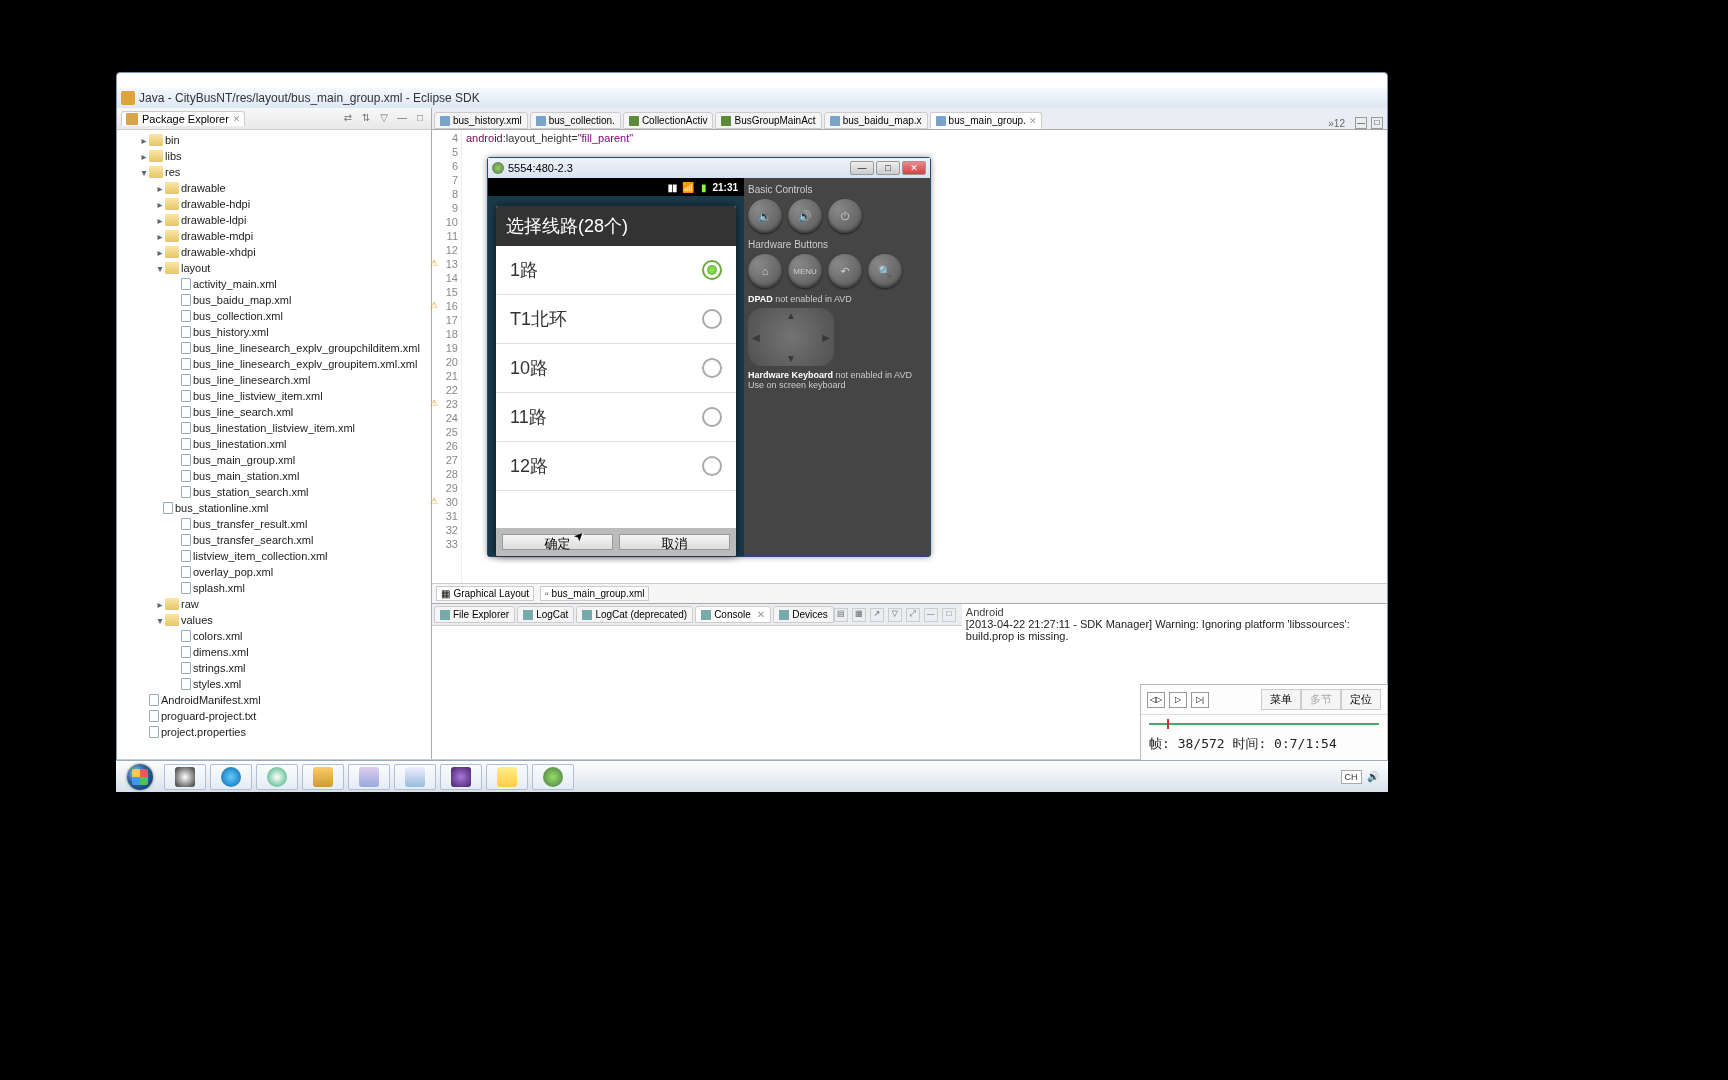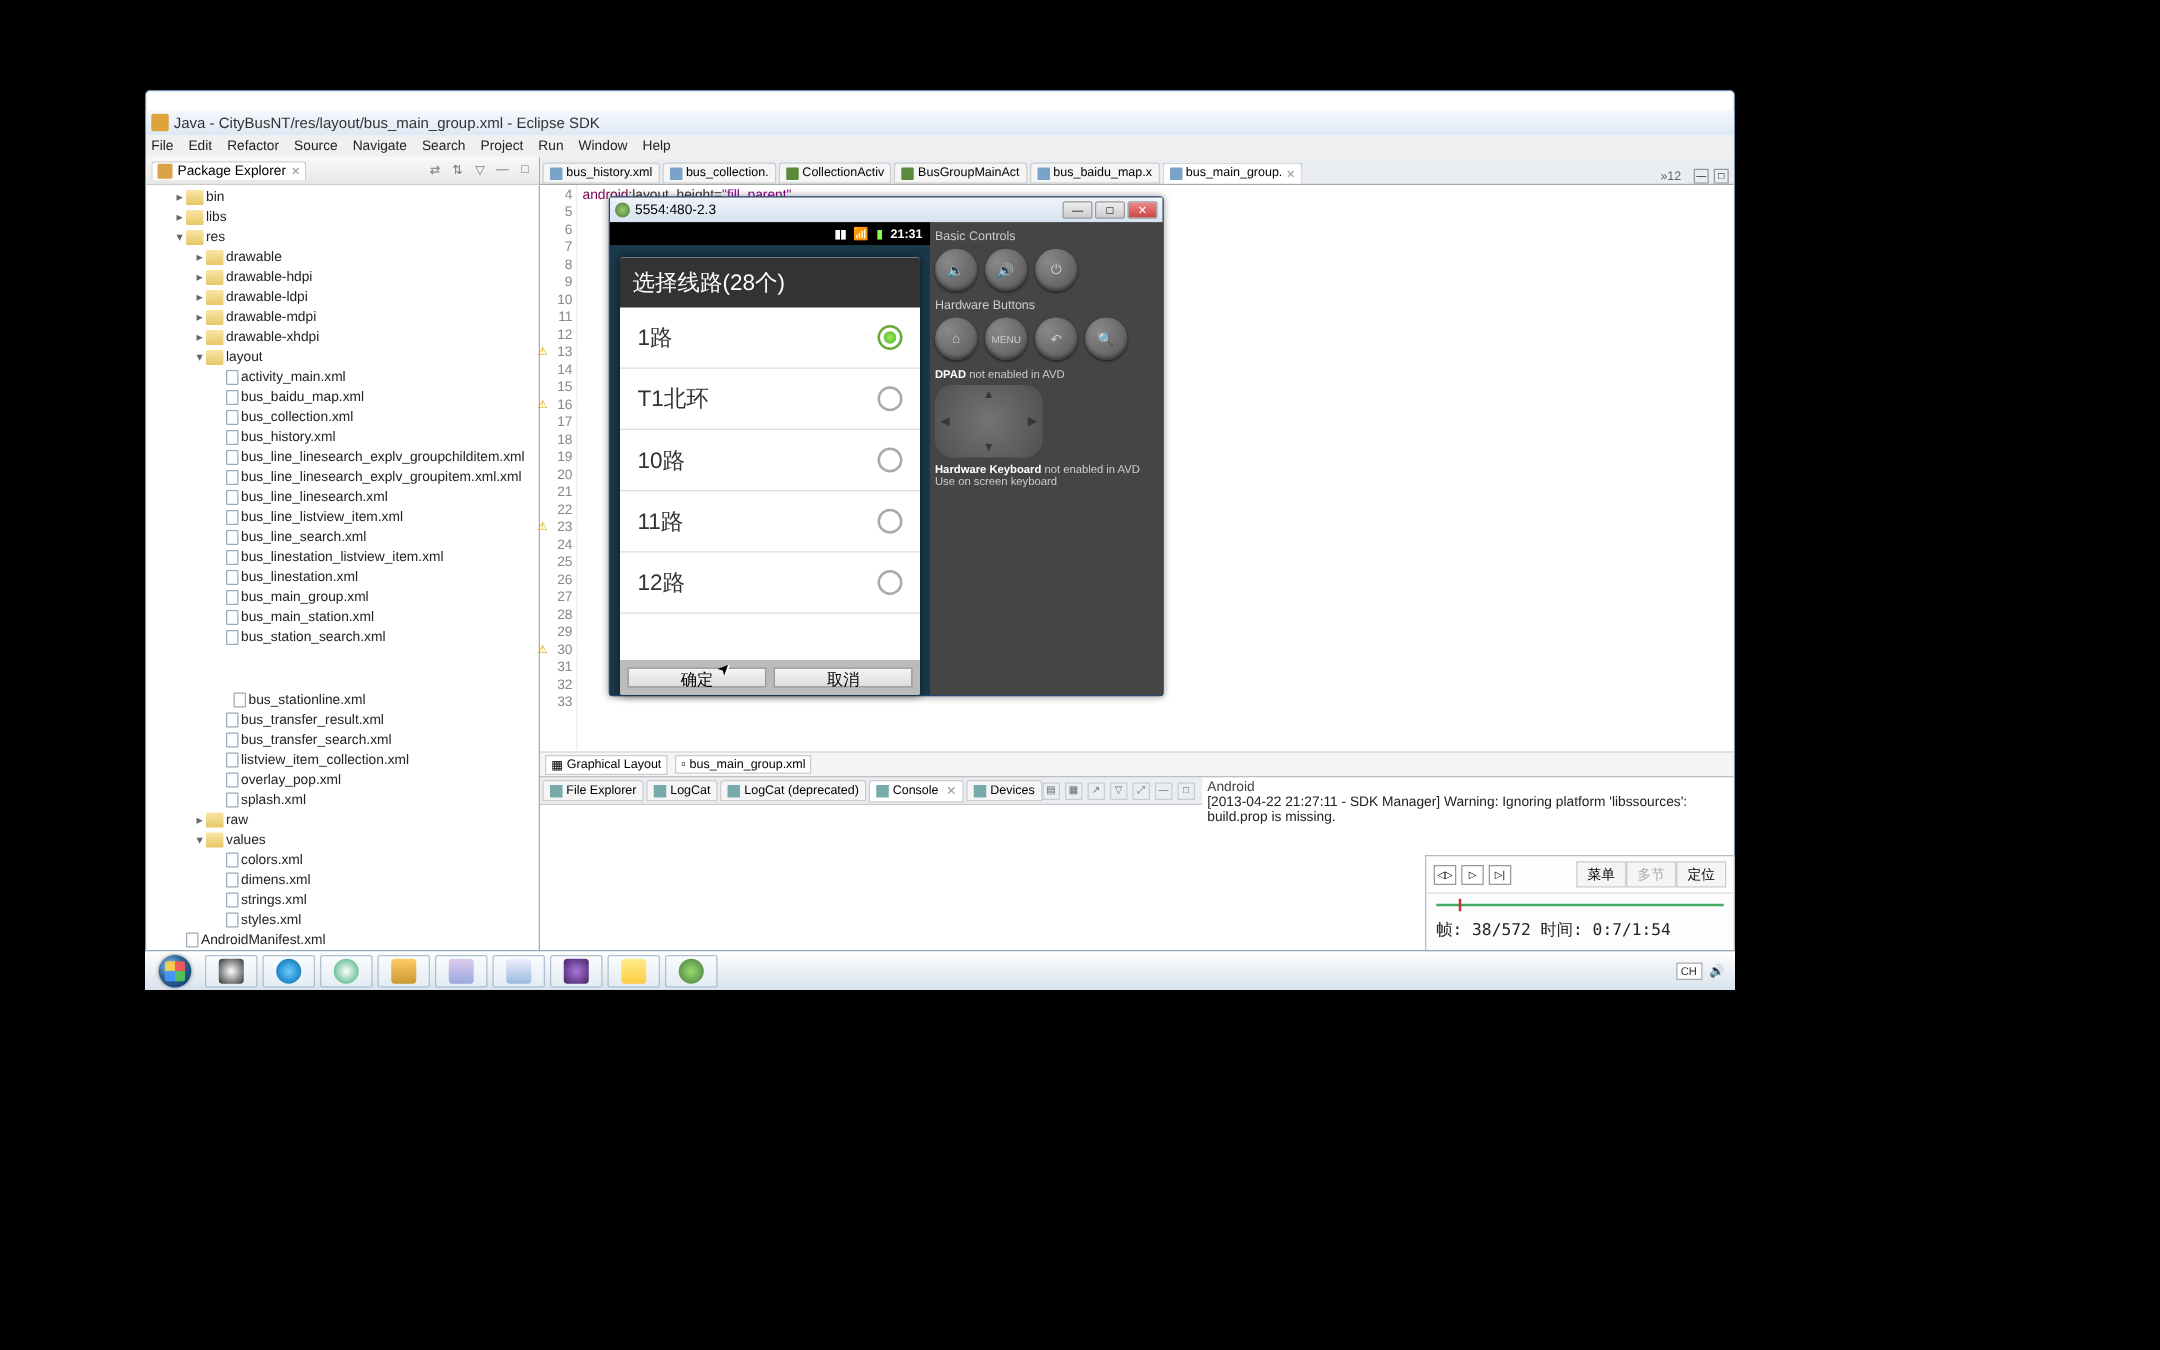--- a/index.html
+++ b/index.html
@@ -141,32 +141,20 @@
 
 <div class="video-ts">0:7/1:54</div>
 
 <div class="viewport">
 
   <div class="eclipse">
     <div class="titlebar">
       <span class="tb-icon"></span>
       <span class="tb-text">Java - CityBusNT/res/layout/bus_main_group.xml - Eclipse SDK</span>
     </div>
-    <div class="menubar">
-      <span>File</span>
-      <span>Edit</span>
-      <span>Refactor</span>
-      <span>Source</span>
-      <span>Navigate</span>
-      <span>Search</span>
-      <span>Project</span>
-      <span>Run</span>
-      <span>Window</span>
-      <span>Help</span>
-    </div>
 
     <div class="workspace">
 
       <div class="pkg-panel">
         <div class="pkg-tabbar">
           <div class="pkg-tab">
             <span class="pkg-icon"></span>
             <span>Package Explorer</span>
             <span style="color:#999;font-size:9px">✕</span>
           </div>
@@ -287,21 +275,21 @@
             <div class="tree-row" style="padding-left: 54px;">
               <span class="exp"></span>
               <span class="ico file"></span>
               <span class="label">bus_main_station.xml</span>
             </div>
             <div class="tree-row" style="padding-left: 54px;">
               <span class="exp"></span>
               <span class="ico file"></span>
               <span class="label">bus_station_search.xml</span>
             </div>
-            <div class="tree-row" style="padding-left: 60px; margin-top: 34px;">
+            <div class="tree-row" style="padding-left: 36px;">
               <span class="exp"></span>
               <span class="ico file"></span>
               <span class="label">bus_stationline.xml</span>
             </div>
             <div class="tree-row" style="padding-left: 54px;">
               <span class="exp"></span>
               <span class="ico file"></span>
               <span class="label">bus_transfer_result.xml</span>
             </div>
             <div class="tree-row" style="padding-left: 54px;">

